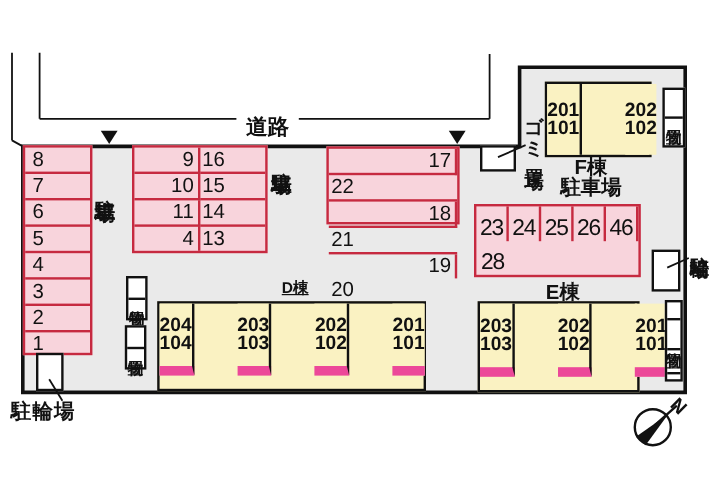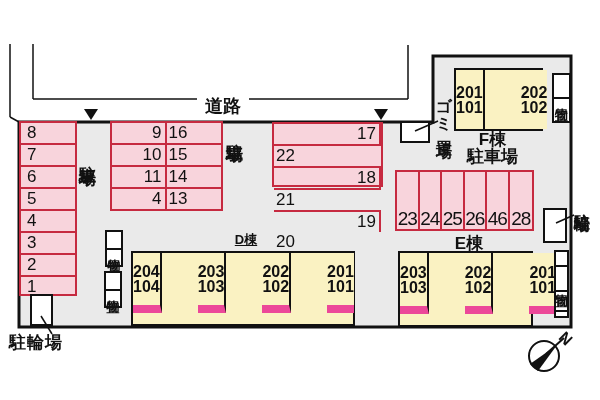--- a/index.html
+++ b/index.html
@@ -114,21 +114,21 @@
   <div class="abs z1 shed" style="left:552px;top:73px;width:19px;height:50px;">
     <div class="shed-line" style="top:22px;"></div>
     <div class="shed-label v-text" style="font-size:13px;">物置</div>
   </div>
 
   <div class="abs z1 h-center" style="left:455px;top:131px;width:75px;text-align:center;">
     <div class="jp-label" style="font-size:17px;line-height:17px;">F棟</div>
     <div class="jp-label" style="font-size:17px;line-height:18px;">駐車場</div>
   </div>
 
-  <div class="abs z1 stall-block" style="left:395px;top:170px;width:139px;height:61px;grid-template-columns:repeat(6,1fr);text-align:center;">
+  <div class="abs z1 stall-block" style="left:395px;top:170px;width:139px;height:61px;grid-template-columns:repeat(5,1fr);text-align:center;">
     <div class="stall-cell num-bottom sb-r">23</div>
     <div class="stall-cell num-bottom sb-r">24</div>
     <div class="stall-cell num-bottom sb-r">25</div>
     <div class="stall-cell num-bottom sb-r">26</div>
     <div class="stall-cell num-bottom sb-r">46</div>
     <div class="stall-cell num-bottom">28</div>
   </div>
 
   <div class="abs z1 jp-label h-center" style="left:219px;top:231px;width:54px;font-size:13px;text-decoration:underline;">D棟</div>
   <div class="abs z1 building" style="left:131px;top:251px;width:224px;height:75px;grid-template-columns:repeat(4,1fr);grid-template-rows:60px 1fr;">

